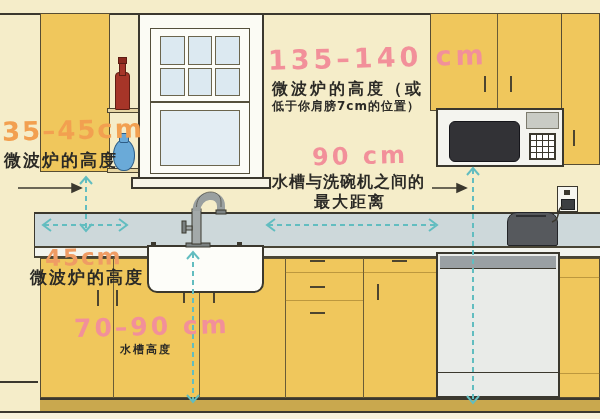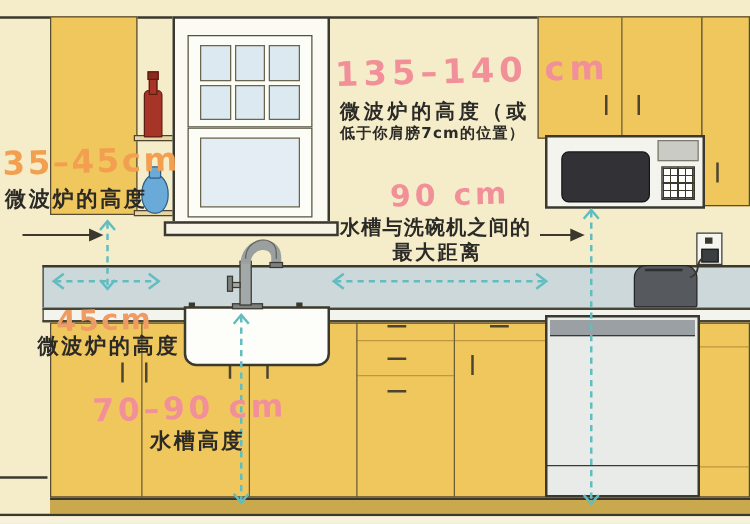--- a/index.html
+++ b/index.html
@@ -172,15 +172,15 @@
   <div class="blab" style="left:272px;top:99px;font-size:12px;letter-spacing:1px;z-index:60;">低于你肩膀7cm的位置）</div>
 
   <div class="val pink" style="left:312px;top:144px;font-size:24px;letter-spacing:3px;z-index:60;">90 cm</div>
   <div class="blab" style="left:314px;top:192px;font-size:16px;letter-spacing:2px;z-index:60;">最大距离</div>
   <div class="blab" style="left:272px;top:172px;font-size:16px;letter-spacing:1px;z-index:60;">水槽与洗碗机之间的</div>
 
   <div class="val orange" style="left:45px;top:246px;font-size:23px;letter-spacing:2px;color:#ef9c64;z-index:60;">45cm</div>
   <div class="blab" style="left:30px;top:267px;font-size:17px;letter-spacing:2px;z-index:60;">微波炉的高度</div>
 
   <div class="val pink" style="left:74px;top:314px;font-size:25px;letter-spacing:3px;z-index:60;">70–90 cm</div>
-  <div class="blab" style="left:120px;top:343px;font-size:17px;letter-spacing:2px;z-index:60;">水槽高度</div>
+  <div class="blab" style="left:120px;top:343px;font-size:11px;letter-spacing:2px;z-index:60;">水槽高度</div>
 
 </div>
 
 </body></html>

